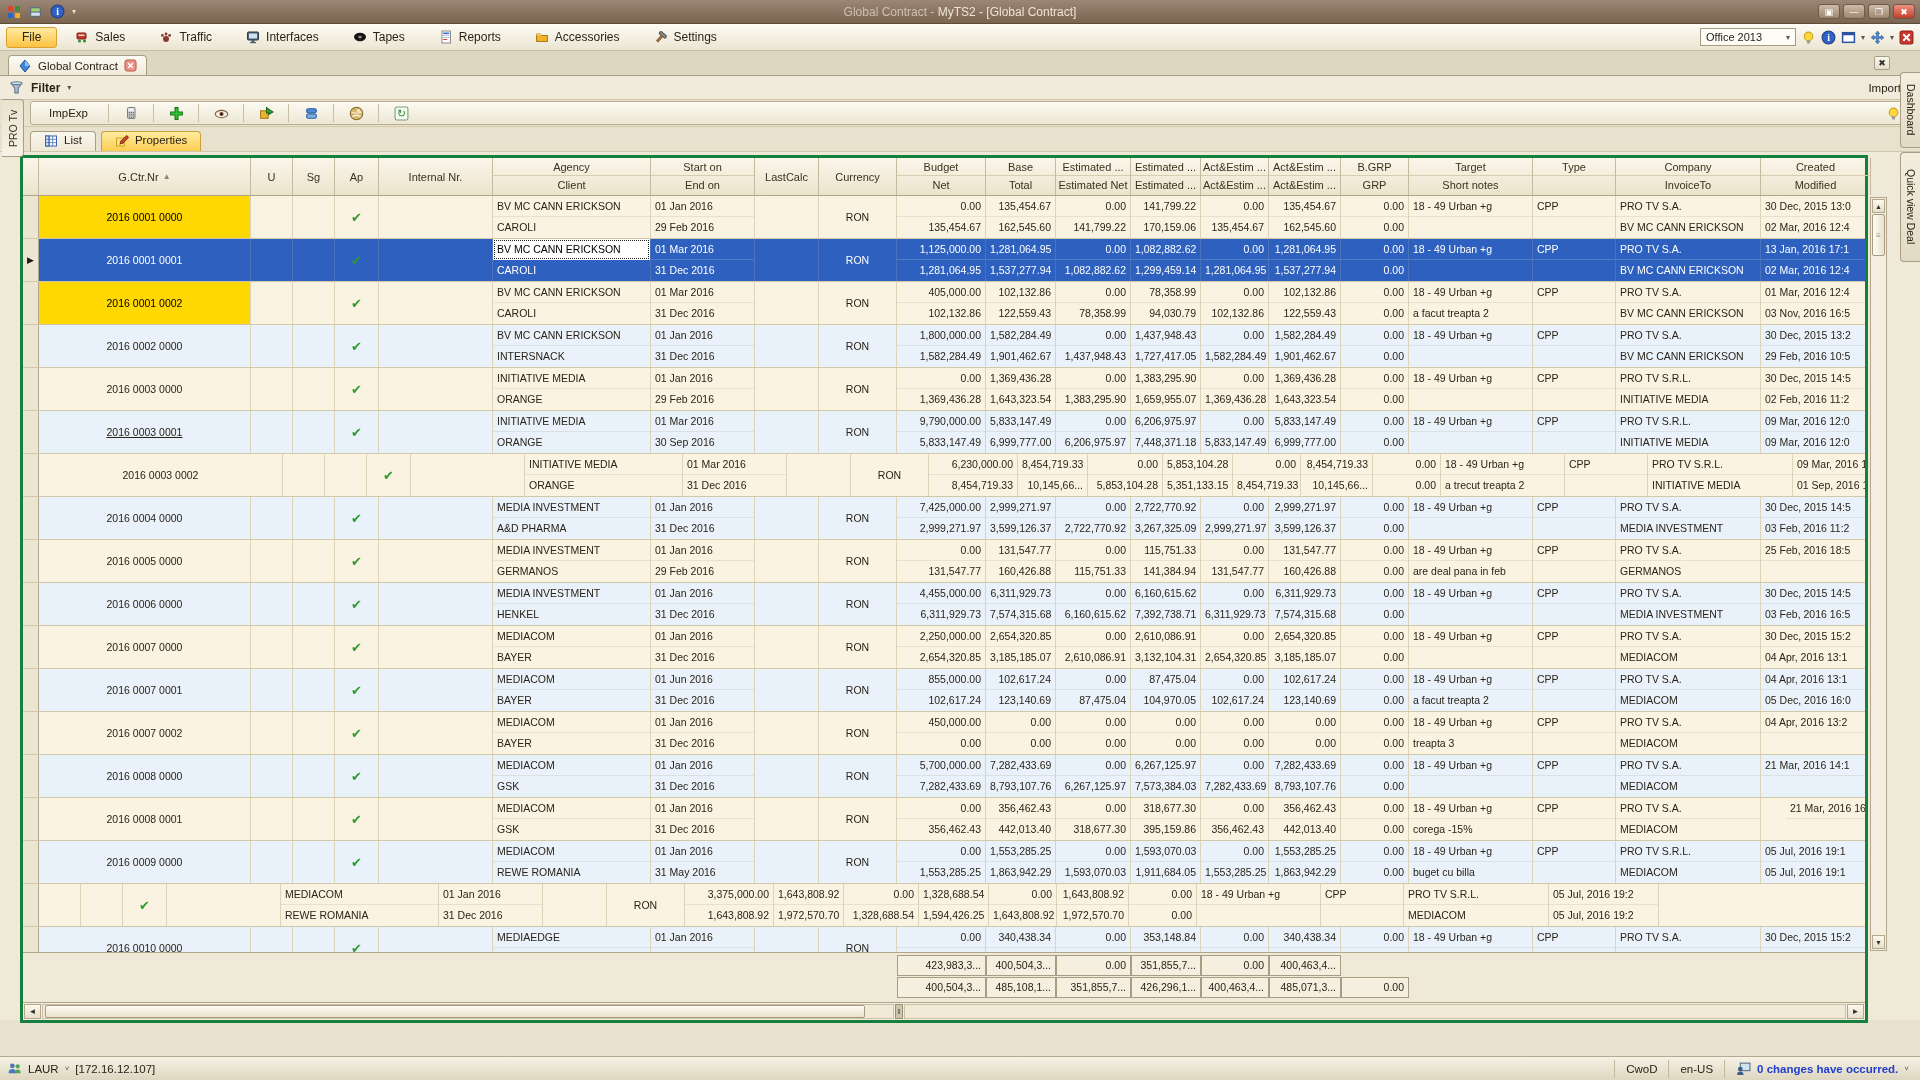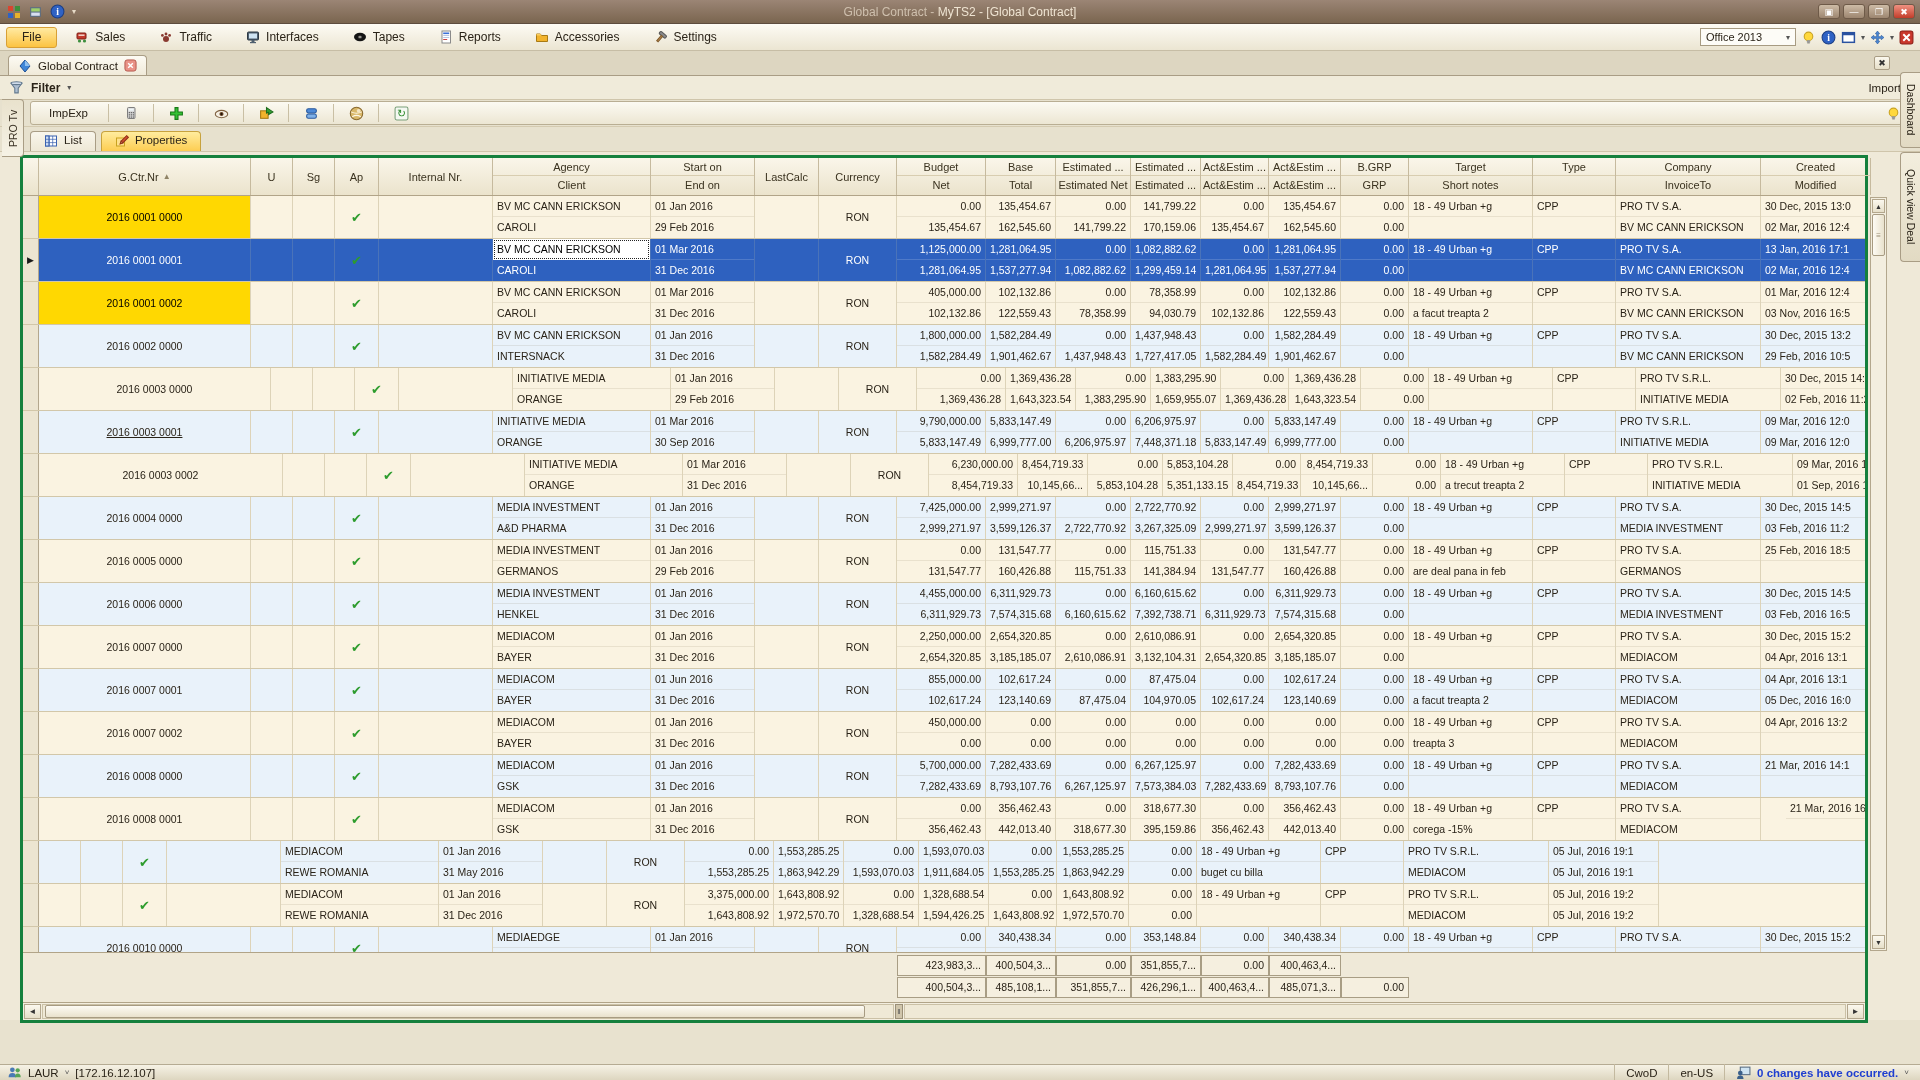--- a/index.html
+++ b/index.html
@@ -89,21 +89,21 @@
   .varrow{width:13px;height:14px;border:1px solid #b3a78d;background:linear-gradient(#fbf8ee,#e6dfc9);display:flex;align-items:center;justify-content:center;font-size:7px;color:#333;flex-shrink:0}
   .vthumb{width:13px;height:42px;background:linear-gradient(90deg,#fdfbf4,#e9e2cd);border:1px solid #a79b82;border-radius:2px;margin-top:1px;display:flex;align-items:center;justify-content:center;color:#9a8f77;font-size:8px;letter-spacing:0}
   .vtrack{flex:1}
 
   
   .strip{position:absolute;right:0;width:20px;background:linear-gradient(#f3eede,#e2dac3);border:1px solid #a99d85;border-right:none;border-radius:4px 0 0 4px;writing-mode:vertical-rl;font-size:10.5px;color:#2a2318;display:flex;align-items:center;justify-content:center;padding:7px 0;z-index:5}
   #strip-dashboard{top:72px;height:76px}
   #strip-quickview{top:152px;height:110px}
 
   
-  .statusbar{position:absolute;left:0;right:0;bottom:0;height:16px;background:linear-gradient(#f6f2e5,#ddd6c0);border-top:1px solid #b5ab93;display:flex;align-items:center;font-size:11.5px;padding-left:7px}
+  .statusbar{position:absolute;left:0;right:0;bottom:0;height:24px;background:linear-gradient(#f6f2e5,#ddd6c0);border-top:1px solid #b5ab93;display:flex;align-items:center;font-size:11.5px;padding-left:7px}
   .sb-left{display:flex;align-items:center;gap:6px}
   .sb-right{margin-left:auto;display:flex;align-items:center;height:100%}
   .seg{border-left:1px solid #c3b99f;padding:0 11px;display:flex;align-items:center;gap:6px;height:18px}
   .changes{color:#1f3ed0;font-weight:bold}
 </style>
 </head>
 <body>
 
 <div class="titlebar">
   <div class="tb-left">
@@ -734,21 +734,21 @@
             <div class="t">PRO TV S.A.</div>
             <div class="b">BV MC CANN ERICKSON</div>
           </div>
           <div class="gcell" style="width: 110px;">
             <div class="t">30 Dec, 2015 13:2</div>
             <div class="b">29 Feb, 2016 10:5</div>
           </div>
         </div>
         <div class="grow">
           <div class="gcell full marker" style="width: 16px;"></div>
-          <div class="gcell full" style="width: 232px;">2016 0003 0000</div>
+          <div class="gcell full" style="width: 212px;">2016 0003 0000</div>
           <div class="gcell full" style="width: 42px;"></div>
           <div class="gcell full" style="width: 42px;"></div>
           <div class="gcell full chk" style="width: 44px;">✔</div>
           <div class="gcell full" style="width: 114px;"></div>
           <div class="gcell" style="width: 158px;">
             <div class="t">INITIATIVE MEDIA</div>
             <div class="b">ORANGE</div>
           </div>
           <div class="gcell" style="width: 104px;">
             <div class="t">01 Jan 2016</div>
@@ -1416,20 +1416,21 @@
             <div class="t">PRO TV S.A.</div>
             <div class="b">MEDIACOM</div>
           </div>
           <div class="gcell" style="width: 110px; margin-left: 25px;">
             <div class="t">21 Mar, 2016 16:1</div>
             <div class="b"></div>
           </div>
         </div>
         <div class="grow even">
           <div class="gcell full marker" style="width: 16px;"></div>
+          <div class="gcell full" style="width: 212px;">2016 0009 0000</div>
           <div class="gcell full" style="width: 42px;"></div>
           <div class="gcell full" style="width: 42px;"></div>
           <div class="gcell full chk" style="width: 44px;">✔</div>
           <div class="gcell full" style="width: 114px;"></div>
           <div class="gcell" style="width: 158px;">
             <div class="t">MEDIACOM</div>
             <div class="b">REWE ROMANIA</div>
           </div>
           <div class="gcell" style="width: 104px;">
             <div class="t">01 Jan 2016</div>

